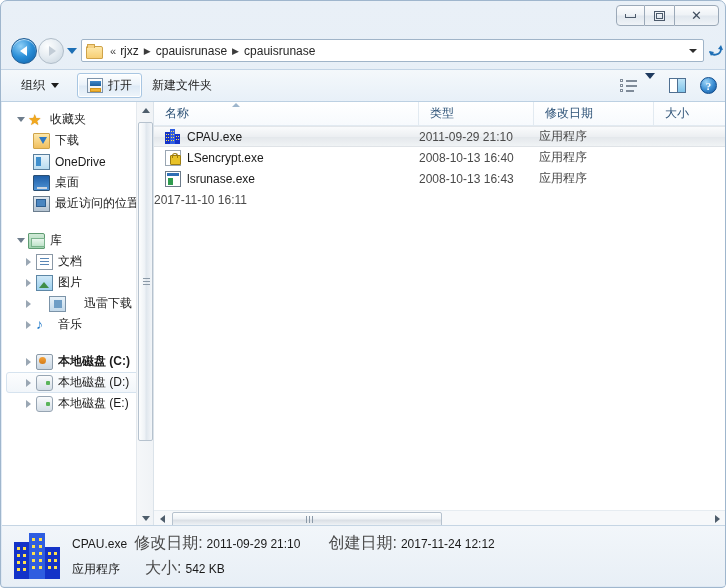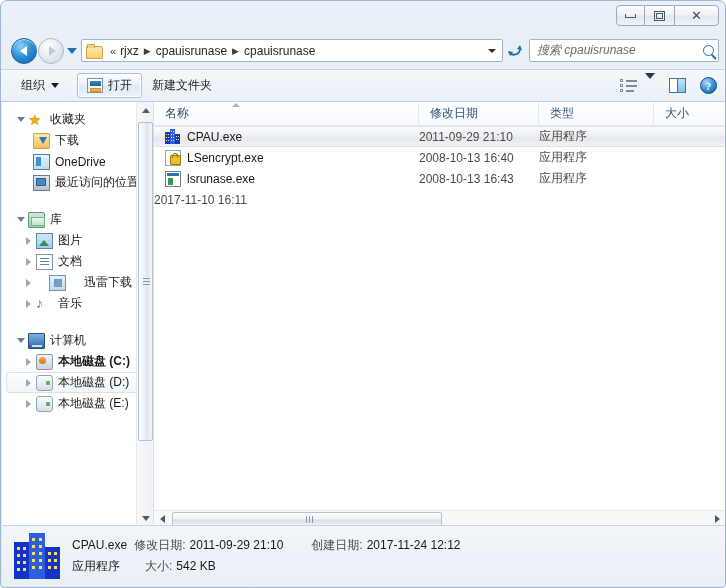--- a/index.html
+++ b/index.html
@@ -364,21 +364,21 @@
     background: linear-gradient(to bottom,#f2f6fa 0%,#e8eff6 100%);
     border-top: 1px solid #c5d5e4;
     display: flex; align-items: center;
     padding-left: 12px;
   }
   #details-icon { width: 48px; height: 46px; position: relative; flex: none; margin-right: 10px; }
   #details-icon .db { position: absolute; }
   #details-text { display: flex; flex-direction: column; gap: 4px; }
   .det-line { display: flex; align-items: baseline; }
   .det-name { color: #1a1a1a; font-size: 12px; margin-right: 7px; }
-  .det-key { color: #4b4b4b; font-size: 12px; }
+  .det-key { color: #4b4b4b; font-size: 16px; }
   .det-val { color: #1a1a1a; font-size: 12px; margin-left: 4px; }
   .det-gap { width: 28px; }
   .det-gap2 { width: 18px; }
 </style>
 </head>
 <body>
 
 <div id="window">
 
   <div id="titlebar">
@@ -422,24 +422,20 @@
 
     <div id="refreshbtn">
       <svg width="16" height="15" viewBox="0 0 16 15">
         <path d="M2,9 A6,6 0 0 0 13,6" stroke="#1f6fb5" stroke-width="1.8" fill="none"></path>
         <polygon points="13,2 15,7 10,6" fill="#1f6fb5"></polygon>
         <path d="M14,6 A6,6 0 0 0 3,9" stroke="#1f6fb5" stroke-width="1.8" fill="none" opacity="0"></path>
         <polygon points="3,13 1,8 6,9" fill="#1f6fb5"></polygon>
       </svg>
     </div>
 
-    <div id="searchbox">
-      <span id="searchtext">搜索 cpauisrunase</span>
-      <span class="mag"></span>
-    </div>
   </div>
 
   <div id="toolbar">
     <div class="tbitem" id="tb-organize">
       <span>组织</span>
       <span class="tb-caret"></span>
     </div>
     <div class="tbitem" id="tb-open">
       <span id="icon-open"></span>
       <span>打开</span>
@@ -483,75 +479,72 @@
         </div>
         <div class="nav-item child">
           <span class="nav-ico ico-download"></span>
           <span class="nav-label">下载</span>
         </div>
         <div class="nav-item child">
           <span class="nav-ico ico-onedrive"></span>
           <span class="nav-label">OneDrive</span>
         </div>
         <div class="nav-item child">
+          <span class="nav-ico ico-desktop"></span>
+          <span class="nav-label">桌面</span>
+        </div>
+        <div class="nav-item child">
           <span class="nav-ico ico-recent"></span>
           <span class="nav-label">最近访问的位置</span>
         </div>
       </div>
 
       <div class="nav-gap"></div>
 
       <div class="nav-group">
         <div class="nav-item">
           <span class="exp">
               <span class="tri-open"></span>
             </span>
           <span class="nav-ico ico-libfolder"></span>
           <span class="nav-label">库</span>
         </div>
         <div class="nav-item" style="padding-left:16px;">
           <span class="exp">
               <span class="tri-closed"></span>
             </span>
+          <span class="nav-ico ico-doc"></span>
+          <span class="nav-label">文档</span>
+        </div>
+        <div class="nav-item" style="padding-left:16px;">
+          <span class="exp">
+              <span class="tri-closed"></span>
+            </span>
           <span class="nav-ico ico-picture"></span>
           <span class="nav-label">图片</span>
         </div>
-        <div class="nav-item" style="padding-left:16px;">
-          <span class="exp">
-              <span class="tri-closed"></span>
-            </span>
-          <span class="nav-ico ico-doc"></span>
-          <span class="nav-label">文档</span>
-        </div>
         <div class="nav-item" style="padding-left:16px;gap:13px;">
           <span class="exp">
               <span class="tri-closed"></span>
             </span>
           <span class="nav-ico ico-thunder"></span>
           <span class="nav-label">迅雷下载</span>
         </div>
         <div class="nav-item" style="padding-left:16px;">
           <span class="exp">
               <span class="tri-closed"></span>
             </span>
           <span class="nav-ico ico-music">♪</span>
           <span class="nav-label">音乐</span>
         </div>
       </div>
 
       <div class="nav-gap"></div>
 
       <div class="nav-group">
-        <div class="nav-item">
-          <span class="exp">
-              <span class="tri-open"></span>
-            </span>
-          <span class="nav-ico ico-computer"></span>
-          <span class="nav-label">计算机</span>
-        </div>
         <div class="nav-item" style="padding-left:16px;font-weight:bold;">
           <span class="exp">
               <span class="tri-closed"></span>
             </span>
           <span class="nav-ico ico-drivec"></span>
           <span class="nav-label">本地磁盘 (C:)</span>
         </div>
         <div class="nav-item selected" style="padding-left:16px;">
           <span class="exp">
               <span class="tri-closed"></span>
@@ -582,25 +575,25 @@
     </div>
 
     <div id="divider"></div>
 
     <div id="filepane">
       <div id="colheader">
         <div class="col col-name">
           <span>名称</span>
           <span id="sortmark"></span>
         </div>
+        <div class="col col-type">
+          <span>类型</span>
+        </div>
         <div class="col col-date">
           <span>修改日期</span>
-        </div>
-        <div class="col col-type">
-          <span>类型</span>
         </div>
         <div class="col col-size">
           <span>大小</span>
         </div>
       </div>
 
       <div id="rows">
         <div class="filerow selected">
           <div class="cell-name">
             <span class="file-ico ico-cpau">

